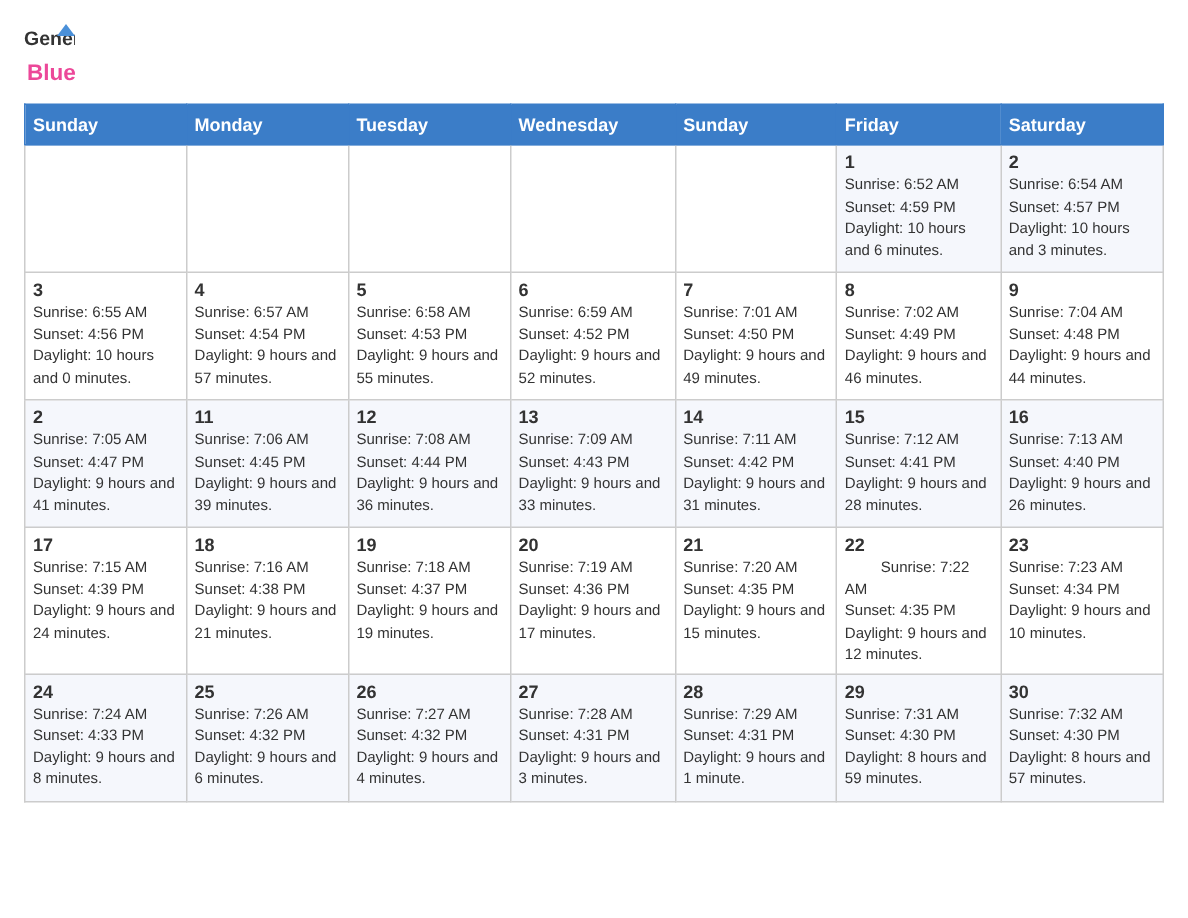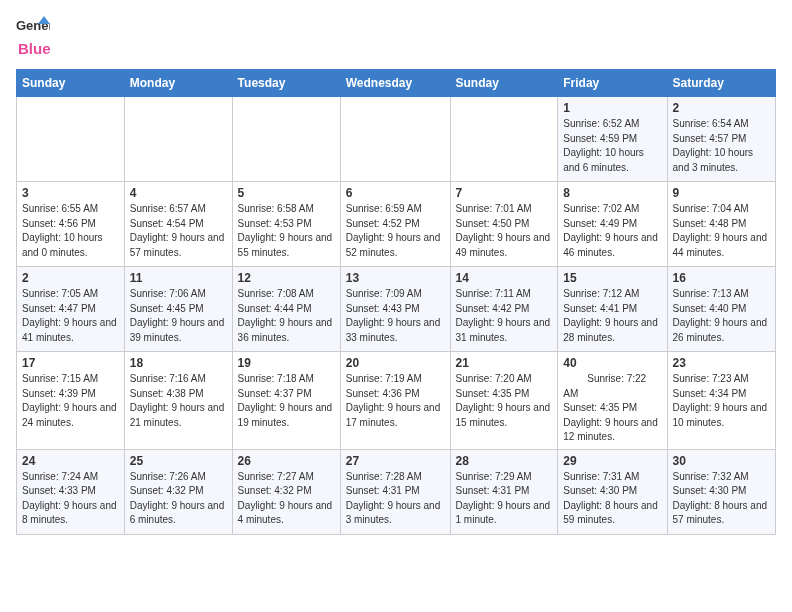--- a/index.html
+++ b/index.html
@@ -138,21 +138,21 @@
 Daylight: 9 hours and 21 minutes.</span></td>
           <td><span class="day-num">19</span><span class="day-info" style="white-space: pre-line;">Sunrise: 7:18 AM
 Sunset: 4:37 PM
 Daylight: 9 hours and 19 minutes.</span></td>
           <td><span class="day-num">20</span><span class="day-info" style="white-space: pre-line;">Sunrise: 7:19 AM
 Sunset: 4:36 PM
 Daylight: 9 hours and 17 minutes.</span></td>
           <td><span class="day-num">21</span><span class="day-info" style="white-space: pre-line;">Sunrise: 7:20 AM
 Sunset: 4:35 PM
 Daylight: 9 hours and 15 minutes.</span></td>
-          <td><span class="day-num">40</span><span class="day-info" style="white-space: pre-line; margin-left: 24px;">Sunrise: 7:22 AM
+          <td><span class="day-num">22</span><span class="day-info" style="white-space: pre-line; margin-left: 24px;">Sunrise: 7:22 AM
 Sunset: 4:35 PM
 Daylight: 9 hours and 12 minutes.</span></td>
           <td><span class="day-num">23</span><span class="day-info" style="white-space: pre-line;">Sunrise: 7:23 AM
 Sunset: 4:34 PM
 Daylight: 9 hours and 10 minutes.</span></td>
         </tr>
         <tr>
           <td><span class="day-num">24</span><span class="day-info" style="white-space: pre-line;">Sunrise: 7:24 AM
 Sunset: 4:33 PM
 Daylight: 9 hours and 8 minutes.</span></td>

